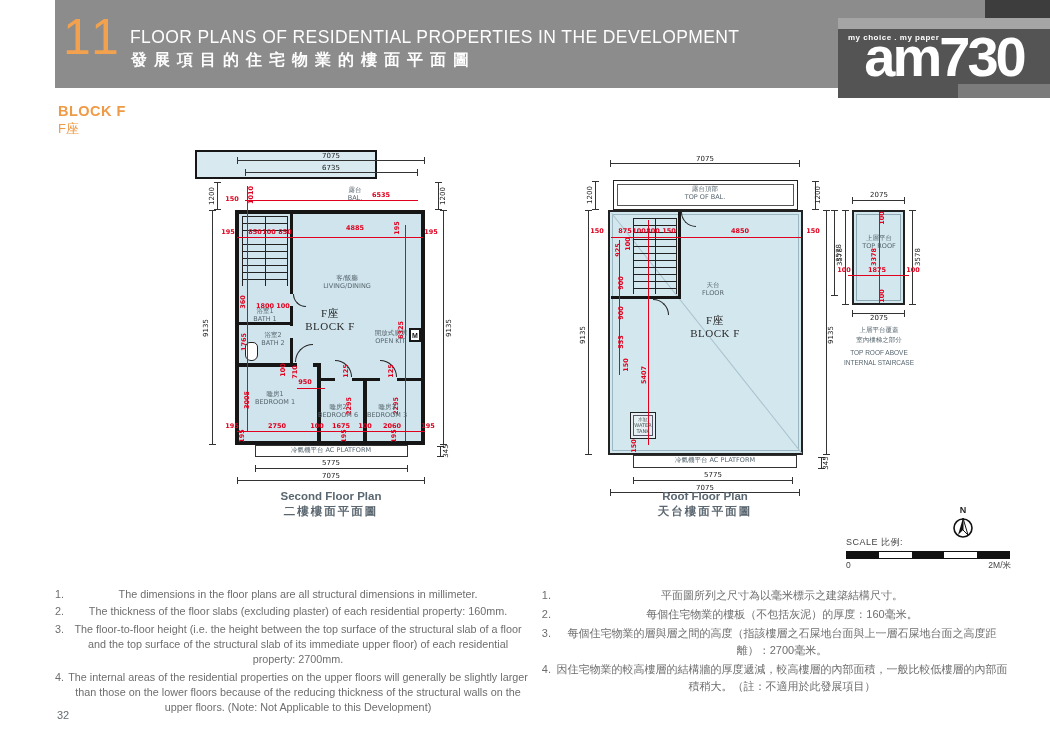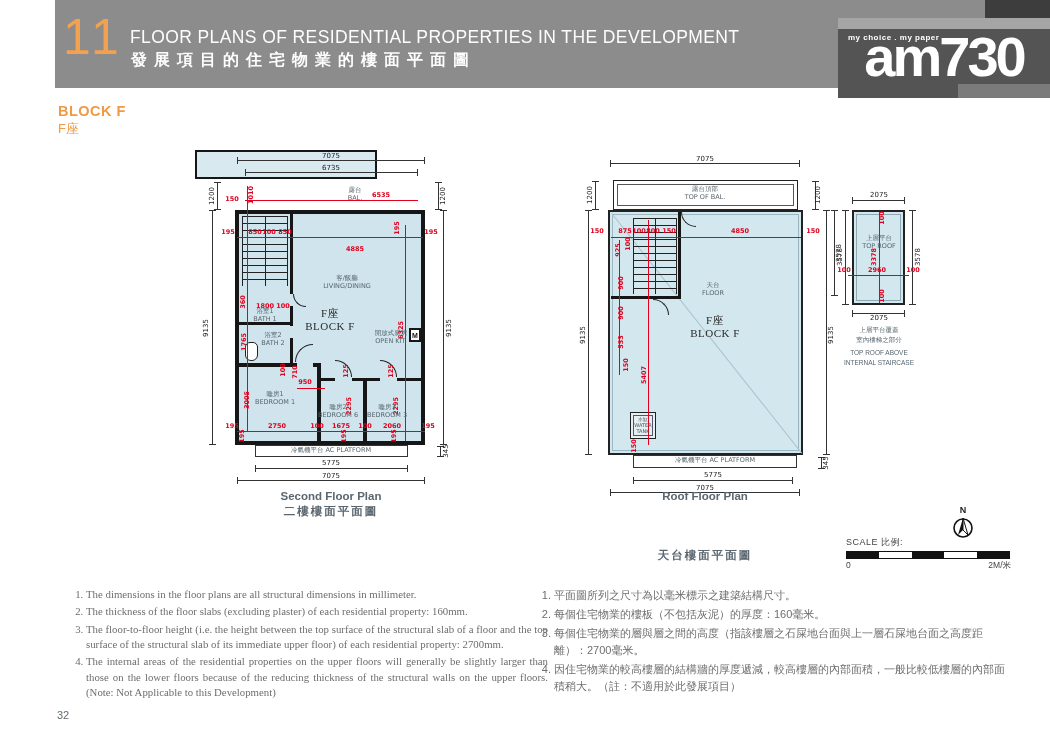--- a/index.html
+++ b/index.html
@@ -82,22 +82,22 @@
   .scale-wrap { position:absolute; left:846px; top:536px; width:165px; }
   .scale-label { font-size:9px; color:#444; letter-spacing:0.5px; margin-bottom:2px; }
   .scale-bar { display:flex; width:164px; height:8px; border:1px solid #111; }
   .scale-bar span { flex:1; }
   .sb-b { background:#111; } .sb-w { background:#fff; }
   .scale-ends { display:flex; justify-content:space-between; font-size:8.5px; color:#444; margin-top:1px; }
 
   
   .notes { position:absolute; top:587px; color:#6e6e6e; }
   .notes ol { list-style-position:outside; margin-left:16px; }
-  .notes li { margin-bottom:2px; }
-  .notes-en { left:70px; width:478px; font-size:10.8px; line-height:1.42; text-align:justify;font-family:Liberation Serif, serif; }
+  .notes li { margin-bottom:2px;text-align:center; }
+  .notes-en { left:51px; width:478px; font-size:10.8px; line-height:1.42; text-align:justify; }
   .notes-zh { left:538px; width:472px; font-size:11px; line-height:1.55; }
 
   .page-num { position:absolute; left:57px; top:709px; font-size:11px; color:#636b72; }
 </style>
 </head>
 <body>
 
 <div class="page">
 
   <div class="header-bar"></div>
@@ -168,21 +168,21 @@
         <span class="dim" style="left: 136px; top: 313px;">5775</span>
         <span class="dim" style="left: 136px; top: 326px;">7075</span>
         <span class="dim r" style="left: 251px; top: 301px;">345</span>
         <span class="dim red" style="left: 37px; top: 50px;">150</span>
         <span class="dim red" style="left: 186px; top: 46px;">6535</span>
         <span class="dim r red" style="left: 57px; top: 45px;">1010</span>
         <span class="dim red" style="left: 33px; top: 83px;">195</span>
         <span class="dim red" style="left: 60px; top: 83px;">850</span>
         <span class="dim red" style="left: 74px; top: 83px;">100</span>
         <span class="dim red" style="left: 90px; top: 83px;">850</span>
-        <span class="dim red" style="left: 160px; top: 100px;">4885</span>
+        <span class="dim red" style="left: 160px; top: 79px;">4885</span>
         <span class="dim r red" style="left: 203px; top: 78px;">195</span>
         <span class="dim red" style="left: 236px; top: 83px;">195</span>
         <span class="dim r red" style="left: 207px; top: 180px;">6325</span>
         <span class="dim r red" style="left: 49px; top: 152px;">360</span>
         <span class="dim red" style="left: 70px; top: 157px;">1800</span>
         <span class="dim red" style="left: 88px; top: 157px;">100</span>
         <span class="dim r red" style="left: 50px; top: 192px;">1765</span>
         <span class="dim r red" style="left: 89px; top: 220px;">100</span>
         <span class="dim r red" style="left: 101px; top: 222px;">710</span>
         <span class="dim red" style="left: 110px; top: 233px;">950</span>
@@ -287,39 +287,39 @@
 FLOOR</span>
         <span class="dim tiny" style="left: 68px; top: 275px;">水缸
 WATER
 TANK</span>
         <span class="dim lbl" style="left: 140px; top: 311px;">冷氣機平台 AC PLATFORM</span>
         <span class="dim big" style="left: 140px; top: 177px;">F座
 BLOCK F</span>
       </div>
 
     <div class="plan-caption-en" style="left:130px;top:340px;">Roof Floor Plan</div>
-    <div class="plan-caption-zh" style="left:130px;top:354px;margin-top:44px;">天台樓面平面圖</div>
+    <div class="plan-caption-zh" style="left:130px;top:354px;">天台樓面平面圖</div>
   </div>
 
   <div class="plan plan-c">
     <div class="dlh" style="left:17px;top:15px;width:53px;"></div>
     <div class="dlh" style="left:17px;top:128px;width:53px;"></div>
     <div class="dlv" style="left:10px;top:25px;height:95px;"></div>
     <div class="dlv" style="left:77px;top:25px;height:95px;"></div>
     <div class="rect-c" style="position:absolute;"></div>
     <div class="rect-c-inner" style="position:absolute;"></div>
     <div class="rlh" style="left:13px;top:90px;width:61px;"></div>
     <div class="rlv" style="left:44px;top:27px;height:91px;"></div>
     <div>
         <span class="dim" style="left: 44px; top: 10px;">2075</span>
         <span class="dim" style="left: 44px; top: 133px;">2075</span>
         <span class="dim r" style="left: 5px; top: 72px;">3578</span>
         <span class="dim r" style="left: 83px; top: 72px;">3578</span>
         <span class="dim red" style="left: 9px; top: 86px;">100</span>
-        <span class="dim red" style="left: 42px; top: 86px;">2960</span>
+        <span class="dim red" style="left: 42px; top: 86px;">1875</span>
         <span class="dim red" style="left: 78px; top: 86px;">100</span>
         <span class="dim r red" style="left: 48px; top: 33px;">100</span>
         <span class="dim r red" style="left: 40px; top: 72px;">3378</span>
         <span class="dim r red" style="left: 48px; top: 111px;">100</span>
         <span class="dim lbl" style="left: 44px; top: 58px;">上層平台
 TOP ROOF</span>
       </div>
     <div class="plan-caption-sm" style="left:44px;top:140px;">上層平台覆蓋
 室內樓梯之部分</div>
     <div class="plan-caption-sm" style="left:44px;top:163px;">TOP ROOF ABOVE

